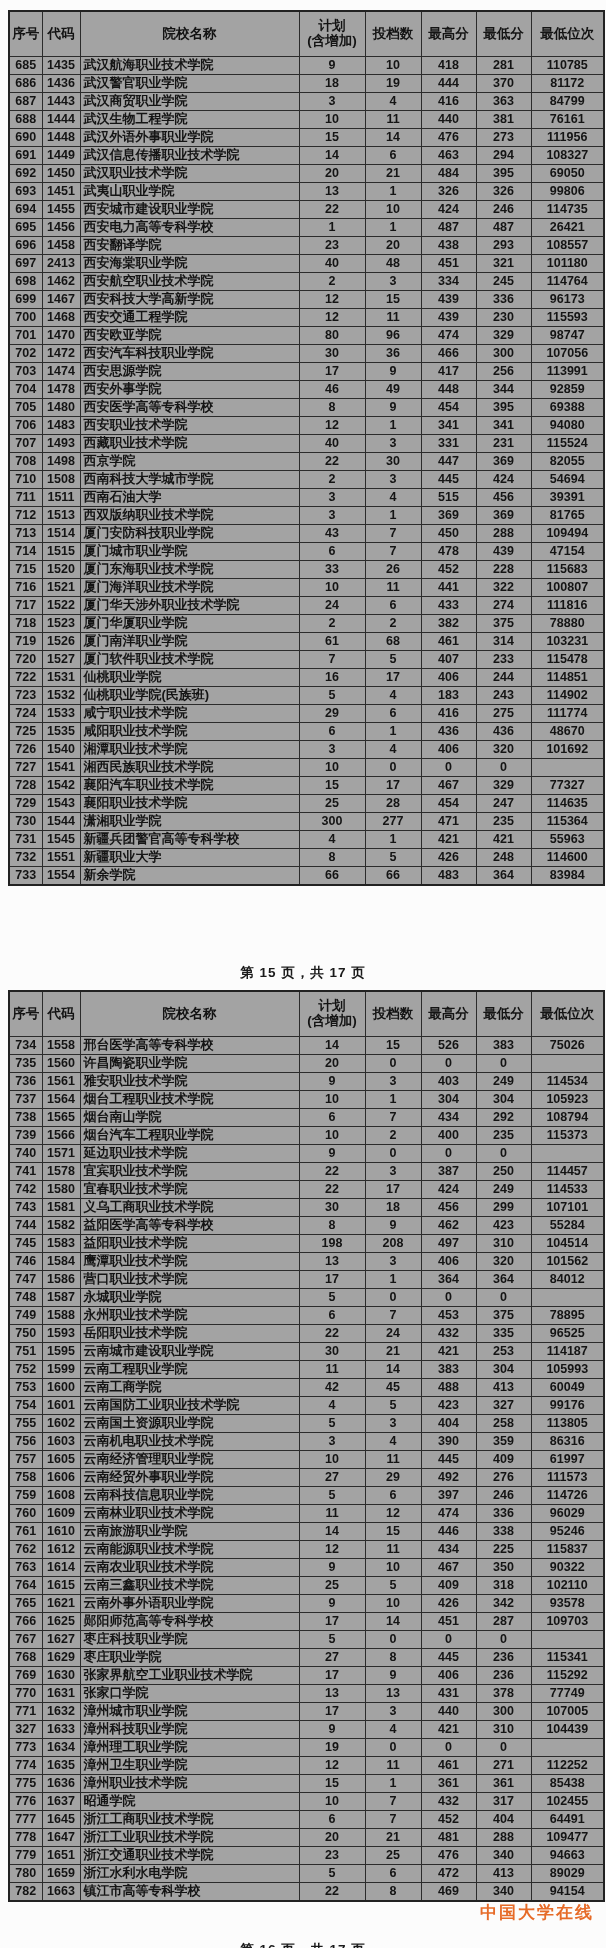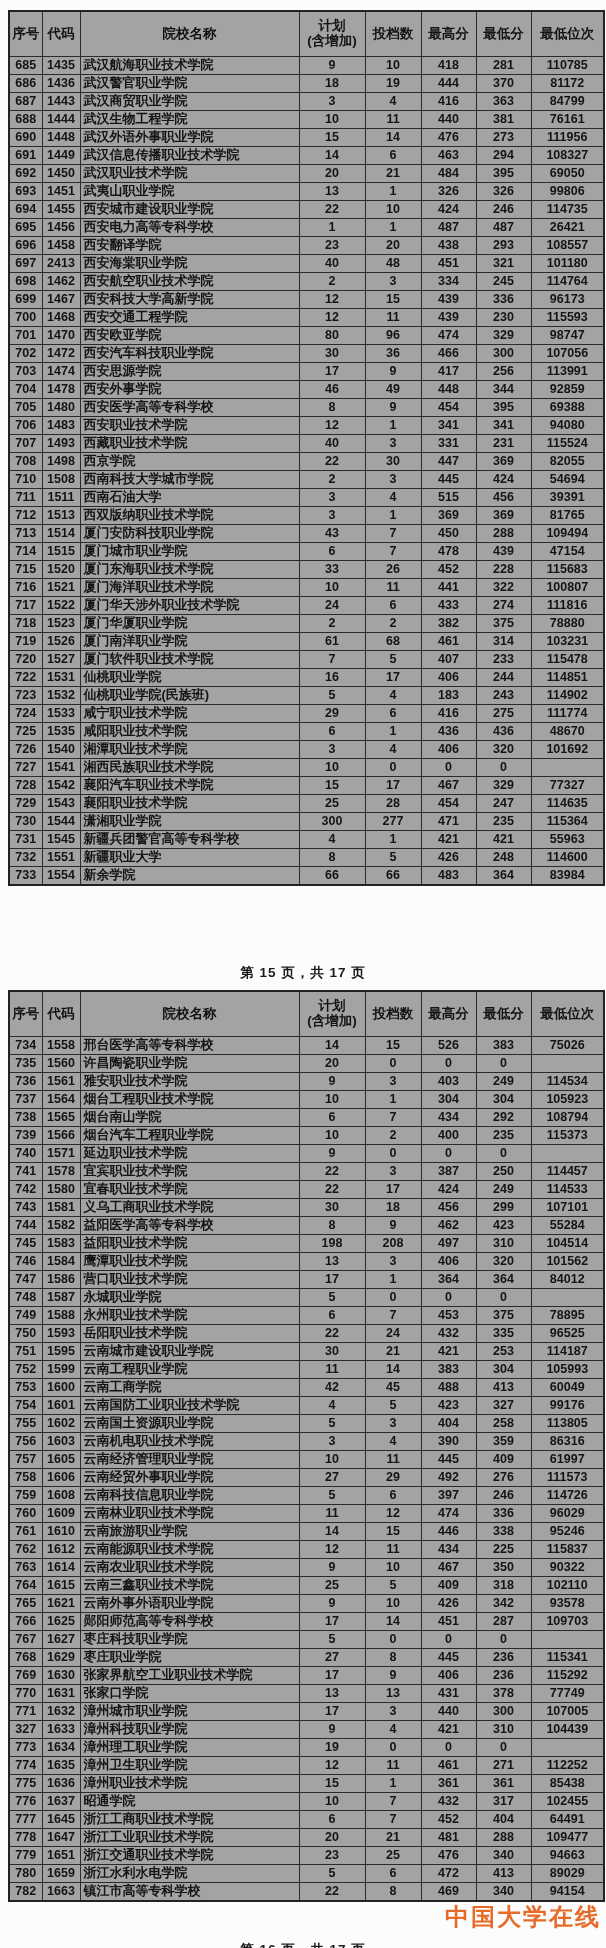--- a/index.html
+++ b/index.html
@@ -28,22 +28,22 @@
   .score-table td.name{text-align:left;padding-left:3px;font-size:13px;}
   .t1{position:absolute;top:10px;left:0;}
   .t2{position:absolute;top:990px;left:0;}
   .page-footer{
     position:absolute;left:0;width:606px;text-align:center;
     font-size:13.5px;font-weight:700;color:#1a1a1a;letter-spacing:1px;
   }
   .footer-1{top:964px;}
   .footer-2{top:1941px;height:7px;overflow:hidden;}
   .watermark{
-    position:absolute;top:1901px;right:5px;
-    font-size:24px;font-weight:700;letter-spacing:2px;
+    position:absolute;top:1901px;right:12px;
+    font-size:17px;font-weight:700;letter-spacing:2px;
     white-space:nowrap;z-index:5;opacity:0.92;margin-left:12px;
   }
 </style>
 </head>
 <body>
 
 <div class="page">
 
   <table class="score-table t1">
     <colgroup>

